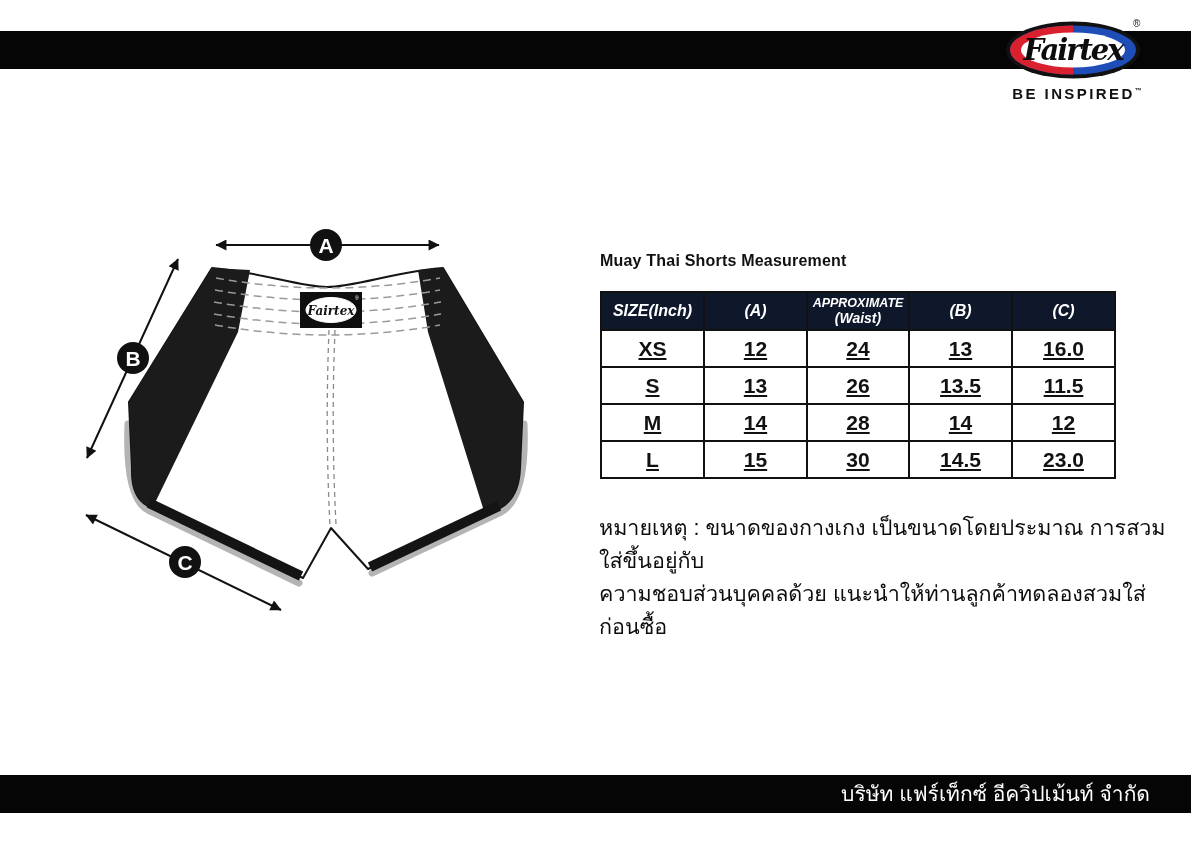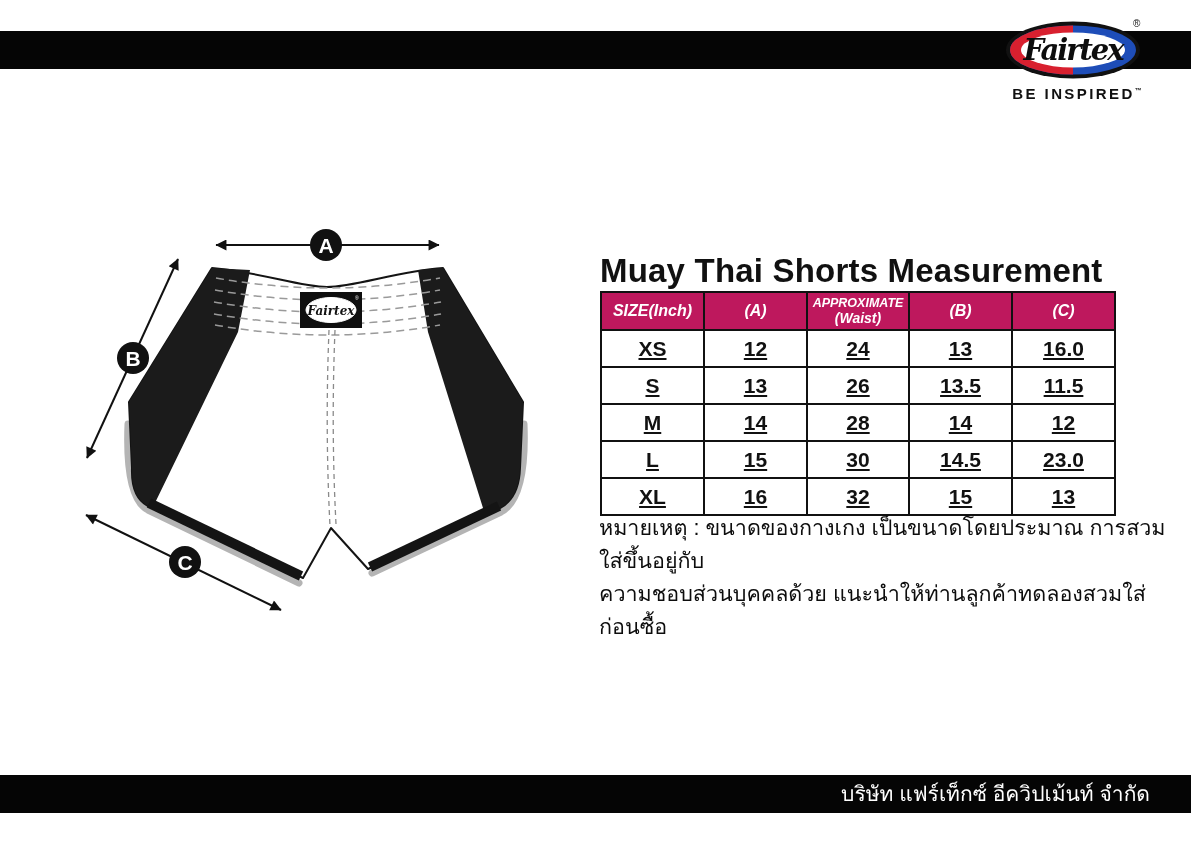--- a/index.html
+++ b/index.html
@@ -7,27 +7,27 @@
         font-family:"Liberation Sans",sans-serif;color:#111;}
   .bar{position:absolute;left:0;width:100%;height:38px;background:#050505;}
   .bar.top{top:31px;}
   .bar.bottom{top:775px;}
   .brand{position:absolute;left:1004px;top:10px;width:146px;height:100px;z-index:5;}
   .brand svg{display:block;}
   .tagline{position:absolute;left:1004px;top:85px;width:146px;text-align:center;
            font-weight:bold;font-size:15px;letter-spacing:2.4px;white-space:nowrap;}
   .tagline sup{font-size:7px;letter-spacing:0;}
   .diagram-wrap{position:absolute;left:60px;top:210px;width:520px;height:440px;}
-  .panel-title{position:absolute;left:600px;top:252px;font-size:33px;font-weight:bold;
+  .panel-title{position:absolute;left:600px;top:252px;font-size:16px;font-weight:bold;
                letter-spacing:.2px;white-space:nowrap;}
   table.size-table{position:absolute;left:600px;top:291px;border-collapse:collapse;
                    table-layout:fixed;width:514px;}
   table.size-table th,table.size-table td{border:2px solid #111;text-align:center;
                    vertical-align:middle;padding:0;}
-  table.size-table thead th{background:#be185d;color:#fff;height:36px;
+  table.size-table thead th{background:#0f172a;color:#fff;height:36px;
                    font-style:italic;font-weight:bold;font-size:16px;}
   table.size-table thead th .sub{display:block;font-size:14px;line-height:1.15;}
   table.size-table thead th.small{font-size:12.5px;line-height:1.15;}
   table.size-table tbody td{height:35px;font-weight:bold;font-size:21px;background:#fff;text-decoration:underline;}
   .note{position:absolute;left:599px;top:512px;width:575px;font-size:21.5px;
         line-height:33px;color:#0d0d0d;}
   .company{position:absolute;left:0;top:775px;width:100%;height:38px;line-height:37px;
            text-align:right;color:#fff;font-size:21px;padding-right:41px;
            box-sizing:border-box;z-index:4;border-radius:10px;}
 </style>
@@ -155,27 +155,20 @@
         <td>14</td>
         <td>12</td>
       </tr>
       <tr>
         <td>L</td>
         <td>15</td>
         <td>30</td>
         <td>14.5</td>
         <td>23.0</td>
       </tr>
-      <tr>
-        <td>XL</td>
-        <td>16</td>
-        <td>32</td>
-        <td>15</td>
-        <td>13</td>
-      </tr>
     </tbody>
   </table>
 
   <div class="note">
     <div>หมายเหตุ : ขนาดของกางเกง เป็นขนาดโดยประมาณ การสวมใส่ขึ้นอยู่กับ</div>
     <div>ความชอบส่วนบุคคลด้วย  แนะนำให้ท่านลูกค้าทดลองสวมใส่ก่อนซื้อ</div>
   </div>
 
   <div class="bar bottom"></div>
   <div class="company">บริษัท แฟร์เท็กซ์ อีควิปเม้นท์ จำกัด</div>

